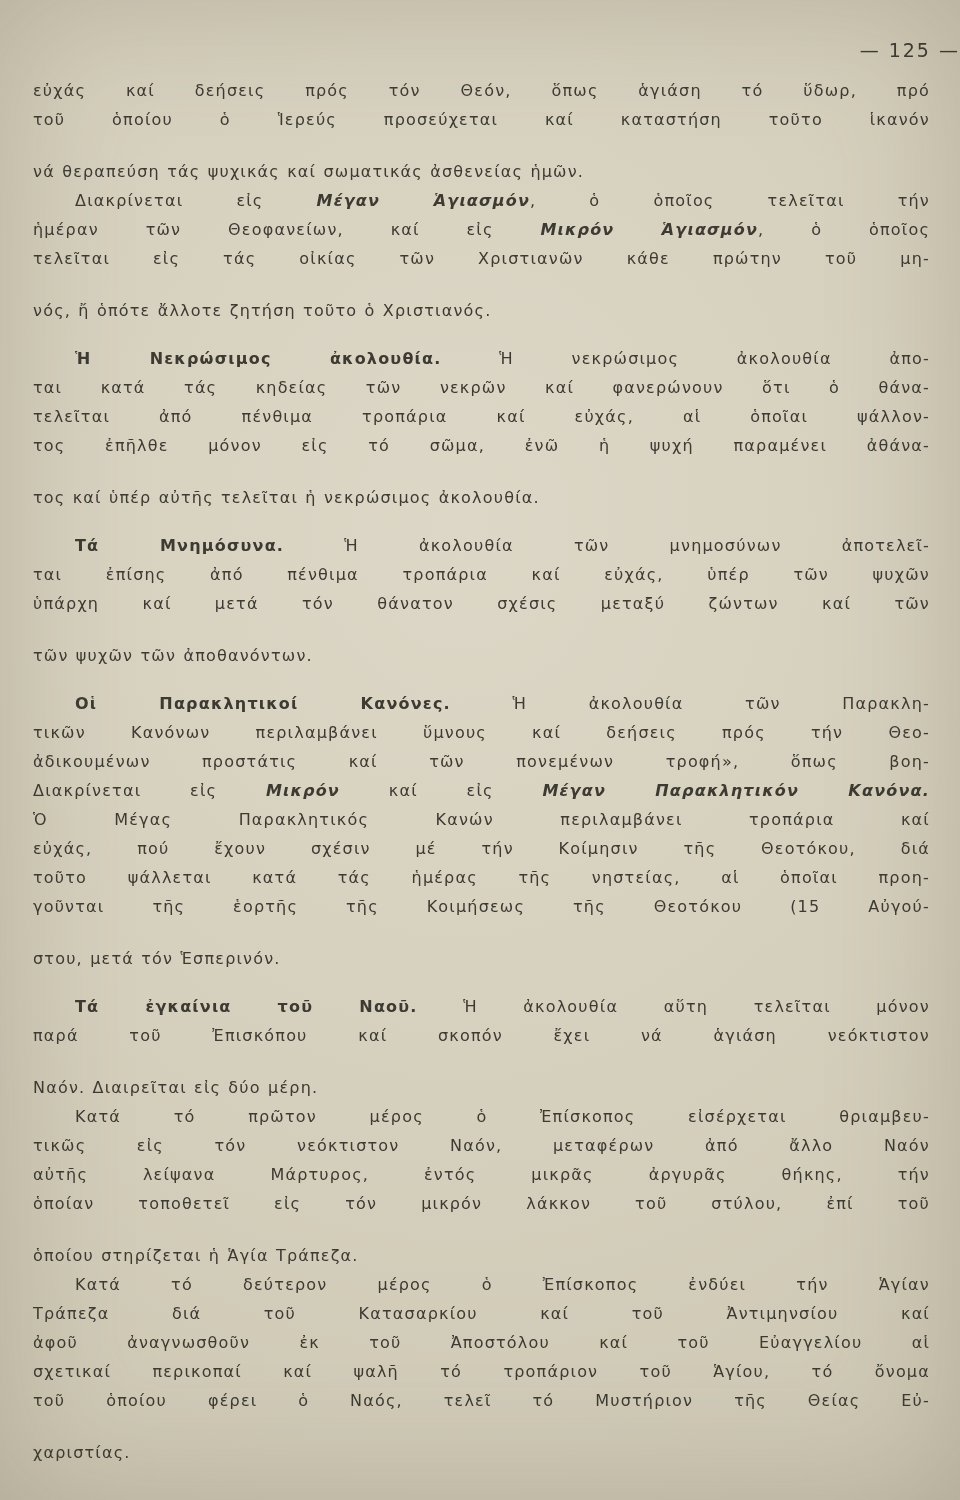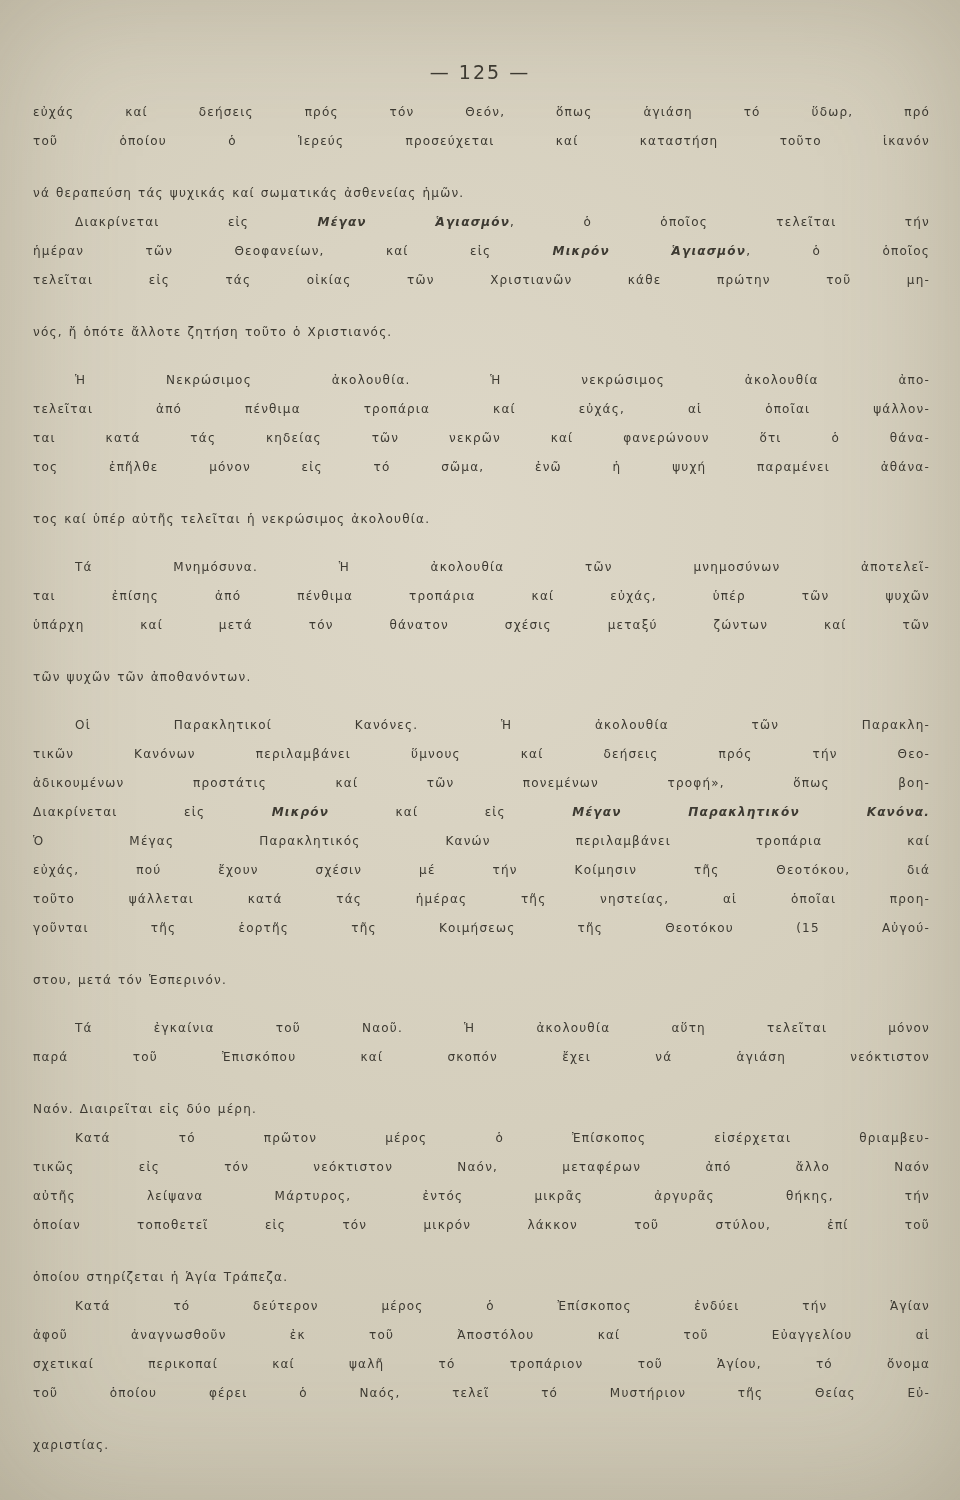--- a/index.html
+++ b/index.html
@@ -16,47 +16,47 @@
     overflow: hidden;
     background: radial-gradient(120% 90% at 48% 35%,
                 var(--paper-light, #ddd7c7) 0%,
                 var(--paper, #d5cfbd) 45%,
                 #cdc7b4 80%,
                 #c2bca9 100%);
     box-shadow: inset 0 0 130px rgba(110, 100, 75, 0.28);
     color: var(--ink, #3d3a32);
   }
   .pageno {
-    padding-top: 60px;
-    text-align: center;
+    padding-top: 38px;
+    text-align: right;
     font-size: 19px;
     line-height: 24px;
     letter-spacing: 2px;
   }
   .bodytext {
     padding: 14px 30px 0 33px;
   }
   .para.spaced { margin-top: 19px; }
   .line {
-    font-size: 12px;
+    font-size: 16px;
     line-height: 29px;
     letter-spacing: 1.2px;
     word-spacing: 1px;
     text-align: justify;
     text-align-last: justify;
     -moz-text-align-last: justify;
     white-space: normal;
   }
   .line.last {
     text-align-last: left;
     margin-top: 23px;
     -moz-text-align-last: left;
   }
   .line.indent { text-indent: 42px; }
-  .seg-b  { font-weight: normal; }
+  .seg-b  { font-weight: bold; }
   .seg-bi { font-weight: bold; font-style: italic; }
 </style>
 </head>
 <body>
 
 <div class="page">
   <div class="pageno">— 125 —</div>
   <div class="bodytext">
       <div class="para">
         <div class="line"><span>εὐχάς καί δεήσεις πρός τόν Θεόν, ὅπως ἁγιάση τό ὕδωρ, πρό</span></div>
@@ -64,22 +64,22 @@
         <div class="line last"><span>νά θεραπεύση τάς ψυχικάς καί σωματικάς ἀσθενείας ἡμῶν.</span></div>
       </div>
       <div class="para">
         <div class="line indent"><span>Διακρίνεται εἰς </span><span class="seg-bi">Μέγαν Ἁγιασμόν</span><span>, ὁ ὁποῖος τελεῖται τήν</span></div>
         <div class="line"><span>ἡμέραν τῶν Θεοφανείων, καί εἰς </span><span class="seg-bi">Μικρόν Ἁγιασμόν</span><span>, ὁ ὁποῖος</span></div>
         <div class="line"><span>τελεῖται εἰς τάς οἰκίας τῶν Χριστιανῶν κάθε πρώτην τοῦ μη-</span></div>
         <div class="line last"><span>νός, ἤ ὁπότε ἄλλοτε ζητήση τοῦτο ὁ Χριστιανός.</span></div>
       </div>
       <div class="para spaced">
         <div class="line indent"><span class="seg-b">Ἡ Νεκρώσιμος ἀκολουθία.</span><span> Ἡ νεκρώσιμος ἀκολουθία ἀπο-</span></div>
+        <div class="line"><span>ται κατά τάς κηδείας τῶν νεκρῶν καί φανερώνουν ὅτι ὁ θάνα-</span></div>
         <div class="line"><span>τελεῖται ἀπό πένθιμα τροπάρια καί εὐχάς, αἱ ὁποῖαι ψάλλον-</span></div>
-        <div class="line"><span>ται κατά τάς κηδείας τῶν νεκρῶν καί φανερώνουν ὅτι ὁ θάνα-</span></div>
         <div class="line"><span>τος ἐπῆλθε μόνον εἰς τό σῶμα, ἐνῶ ἡ ψυχή παραμένει ἀθάνα-</span></div>
         <div class="line last"><span>τος καί ὑπέρ αὐτῆς τελεῖται ἡ νεκρώσιμος ἀκολουθία.</span></div>
       </div>
       <div class="para spaced">
         <div class="line indent"><span class="seg-b">Τά Μνημόσυνα.</span><span> Ἡ ἀκολουθία τῶν μνημοσύνων ἀποτελεῖ-</span></div>
         <div class="line"><span>ται ἐπίσης ἀπό πένθιμα τροπάρια καί εὐχάς, ὑπέρ τῶν ψυχῶν</span></div>
         <div class="line"><span>ὑπάρχη καί μετά τόν θάνατον σχέσις μεταξύ ζώντων καί τῶν</span></div>
         <div class="line last"><span>τῶν ψυχῶν τῶν ἀποθανόντων.</span></div>
       </div>
       <div class="para spaced">
@@ -100,19 +100,20 @@
       </div>
       <div class="para">
         <div class="line indent"><span>Κατά τό πρῶτον μέρος ὁ Ἐπίσκοπος εἰσέρχεται θριαμβευ-</span></div>
         <div class="line"><span>τικῶς εἰς τόν νεόκτιστον Ναόν, μεταφέρων ἀπό ἄλλο Ναόν</span></div>
         <div class="line"><span>αὐτῆς λείψανα Μάρτυρος, ἐντός μικρᾶς ἀργυρᾶς θήκης, τήν</span></div>
         <div class="line"><span>ὁποίαν τοποθετεῖ εἰς τόν μικρόν λάκκον τοῦ στύλου, ἐπί τοῦ</span></div>
         <div class="line last"><span>ὁποίου στηρίζεται ἡ Ἁγία Τράπεζα.</span></div>
       </div>
       <div class="para">
         <div class="line indent"><span>Κατά τό δεύτερον μέρος ὁ Ἐπίσκοπος ἐνδύει τήν Ἁγίαν</span></div>
+        <div class="line"><span>Τράπεζα διά τοῦ Κατασαρκίου καί τοῦ Ἀντιμηνσίου καί</span></div>
         <div class="line"><span>ἀφοῦ ἀναγνωσθοῦν ἐκ τοῦ Ἀποστόλου καί τοῦ Εὐαγγελίου αἱ</span></div>
         <div class="line"><span>σχετικαί περικοπαί καί ψαλῆ τό τροπάριον τοῦ Ἁγίου, τό ὄνομα</span></div>
         <div class="line"><span>τοῦ ὁποίου φέρει ὁ Ναός, τελεῖ τό Μυστήριον τῆς Θείας Εὐ-</span></div>
         <div class="line last"><span>χαριστίας.</span></div>
       </div>
     </div>
 </div>
 
 </body></html>

